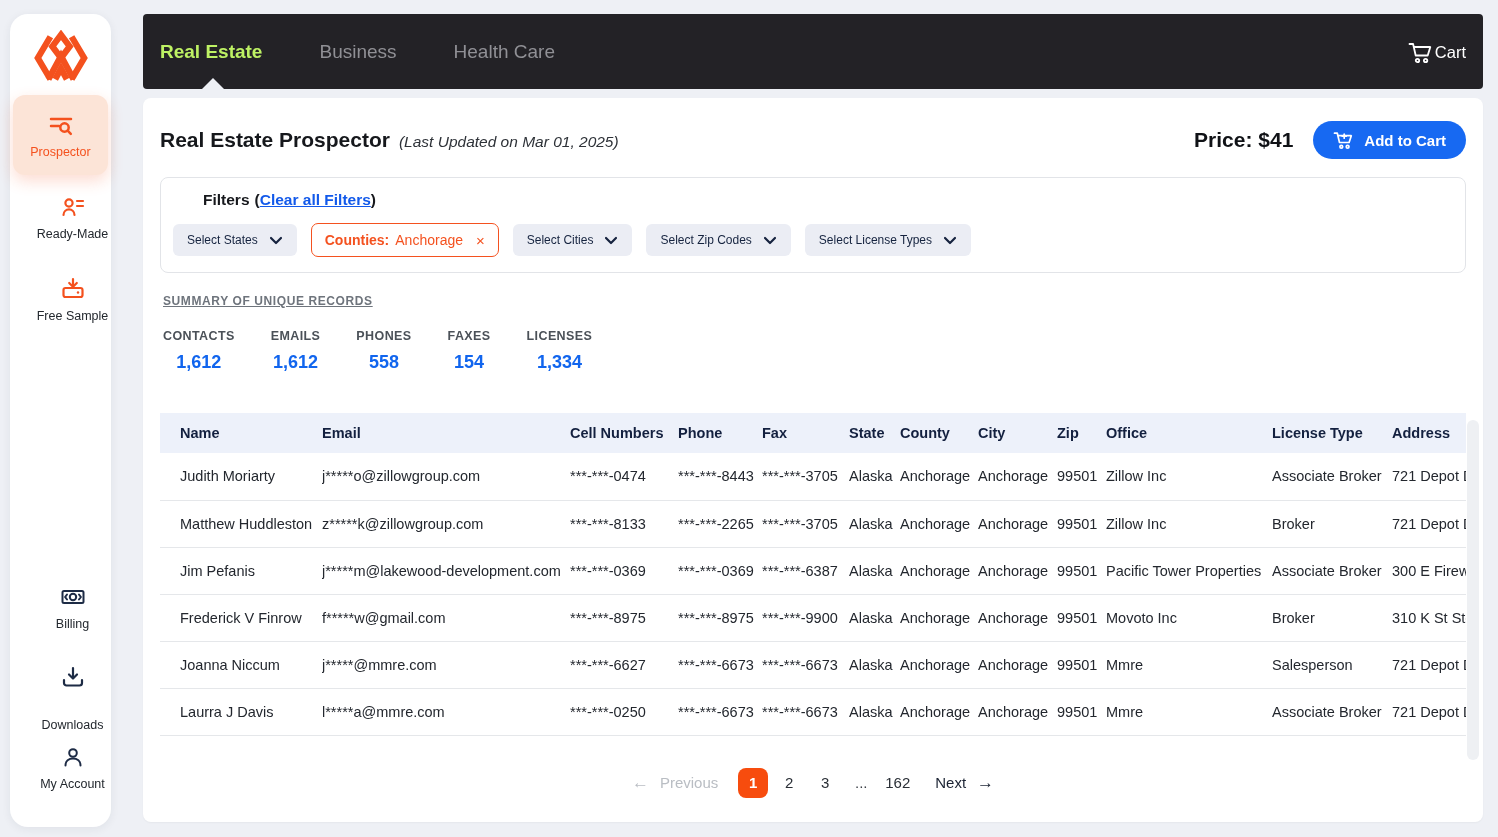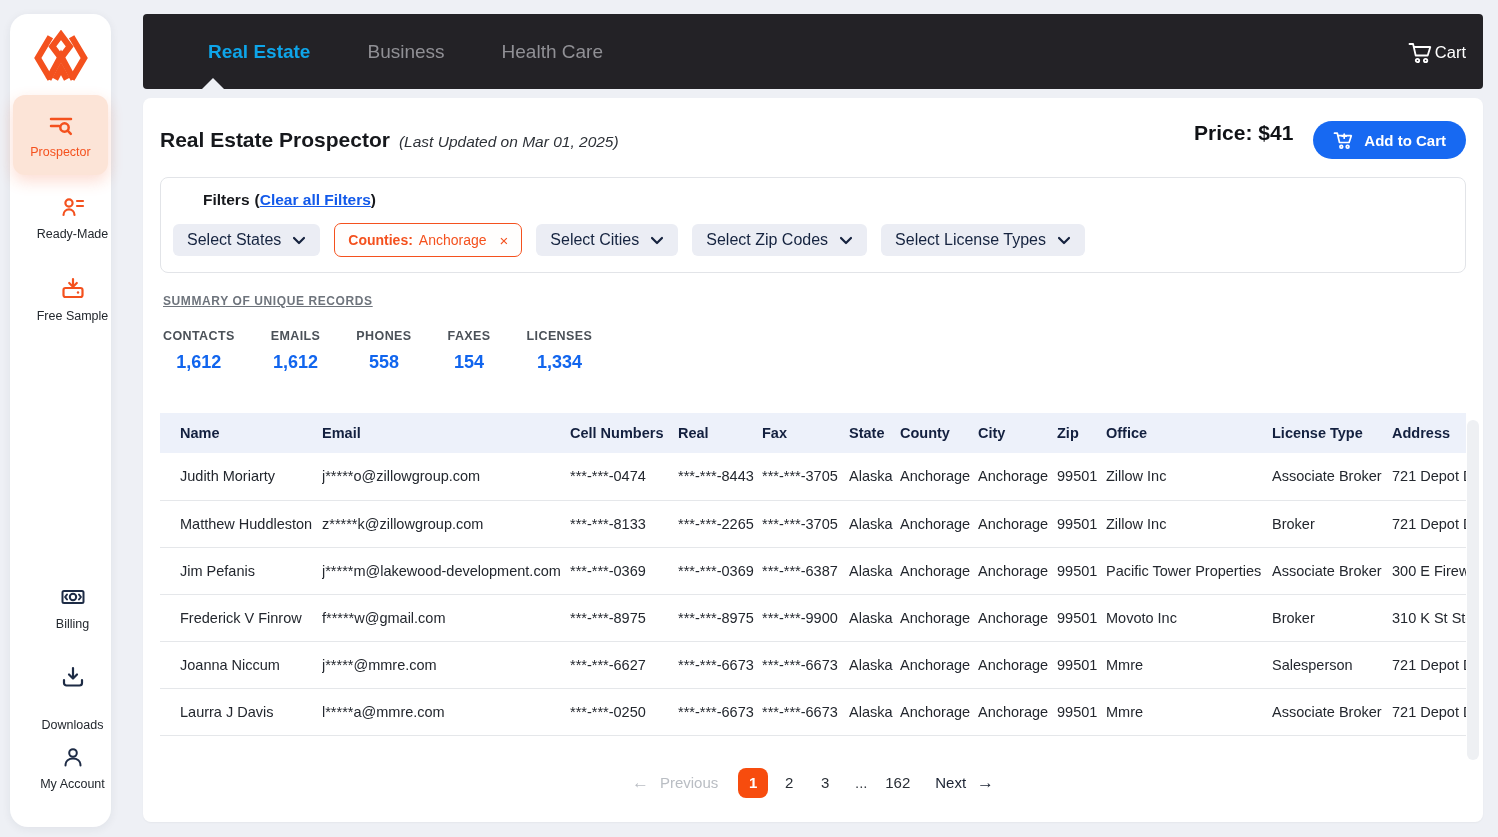--- a/index.html
+++ b/index.html
@@ -35,21 +35,21 @@
   .pos-downloads{ top:650px;gap:28px; }
   .pos-myaccount{ top:730px; }
 
   
   .topbar{
     position:absolute; left:143px; top:14px; width:1340px; height:75px;
     background:#232226; border-radius:4px; display:flex; align-items:center;
   }
   .tabs{ display:flex; align-items:center; gap:57px; padding-left:17px; }
   .tab{ font-size:19px; color:#909095; cursor:pointer; }
-  .tab.active{ color:#0ea5e9; font-weight:bold;margin-left:48px; }
+  .tab.active{ color:#bef264; font-weight:bold; }
   .tab-pointer{
     position:absolute; bottom:0; left:59px; width:0; height:0;
     border-left:11px solid transparent; border-right:11px solid transparent;
     border-bottom:11px solid #eef0f5;
   }
   .cart{
     position:absolute; right:17px; top:50%; transform:translateY(-50%);
     display:flex; align-items:center; gap:1px; color:#fff; font-size:16.5px; cursor:pointer;
   }
 
@@ -59,41 +59,41 @@
     background:#fff; border-radius:8px; overflow:hidden;
     box-shadow:0 1px 2px rgba(0,0,0,.04);
   }
   .card-head{
     display:flex; justify-content:space-between; align-items:center;
     margin:23px 17px 0 17px;
   }
   .title-group{ display:flex; align-items:baseline; gap:9px; }
   .page-title{ font-size:21px; font-weight:bold; color:#16181c; }
   .updated-note{ font-size:15.5px; font-style:italic; color:#2e3238; }
-  .price-group{ display:flex; gap:20px; }
+  .price-group{ display:flex; align-items:center; gap:20px; }
   .price{ font-size:21px; font-weight:bold; color:#101216; }
   .add-cart-btn{
     height:38px; border:none; border-radius:19px; background:#1769f2; color:#fff;
     font-family:inherit; font-size:15px; font-weight:bold;
     display:flex; align-items:center; gap:9px; padding:0 20px; cursor:pointer;
   }
 
   
   .filters-box{
     margin:18px 17px 0 17px; border:1px solid #e2e4e8; border-radius:8px;
     padding:13px 14px 15px 12px;
   }
   .filters-title-row{ font-size:15.5px; margin-left:7px; }
   .filters-label{ font-weight:bold; color:#16181c; margin-right:5px;margin-left:23px; }
   .paren{ font-weight:bold; color:#16181c; }
   .clear-link{ color:#1259ea; font-weight:bold; text-decoration:underline; cursor:pointer; }
   .chips{ display:flex; align-items:center; gap:14px; margin-top:14px; }
   .chip{
     height:32px; background:#ebedf4; border-radius:6px; display:flex; align-items:center;
-    padding:0 14px; font-size:16px; color:#15233f; gap:11px; cursor:pointer;
+    padding:0 14px; font-size:12px; color:#15233f; gap:11px; cursor:pointer;
   }
   .chip-applied{
     height:34px; background:#fffefd; border:1.5px solid #f4511e; border-radius:7px;
     display:flex; align-items:center; padding:0 13px; font-size:14px; gap:6px; cursor:pointer;
   }
   .chip-applied .chip-prefix{ color:#f4511e; font-weight:bold; }
   .chip-applied .chip-value{ color:#f4511e; }
   .chip-close{ color:#f4511e; font-size:15px; margin-left:7px; cursor:pointer; }
 
   
@@ -340,21 +340,21 @@
     </div>
   </section>
 
   <div class="table-wrap">
     <table>
       <thead>
           <tr id="thead-row">
             <th class="col-name">Name</th>
             <th class="col-email">Email</th>
             <th class="col-cell">Cell Numbers</th>
-            <th class="col-phone">Real</th>
+            <th class="col-phone">Phone</th>
             <th class="col-fax">Fax</th>
             <th class="col-state">State</th>
             <th class="col-county">County</th>
             <th class="col-city">City</th>
             <th class="col-zip">Zip</th>
             <th class="col-office">Office</th>
             <th class="col-license">License Type</th>
             <th class="col-address">Address</th>
           </tr>
         </thead>

